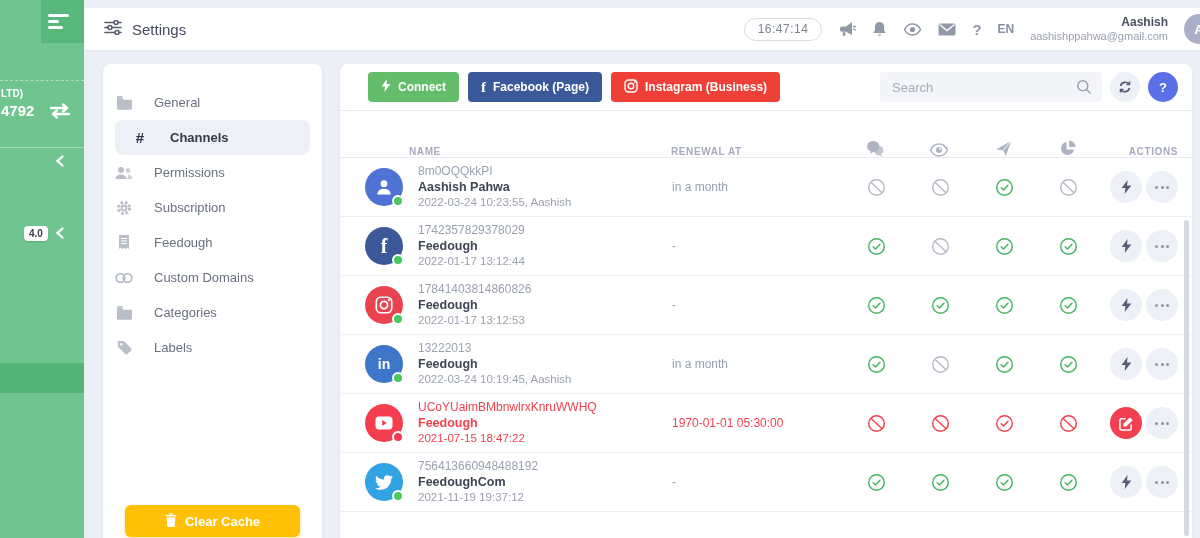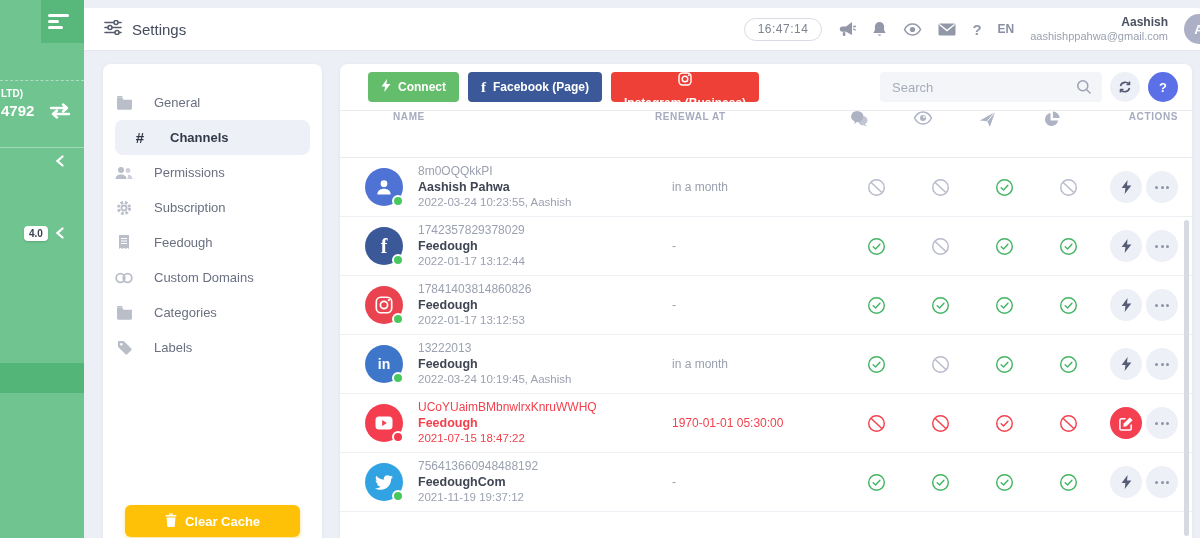--- a/index.html
+++ b/index.html
@@ -47,31 +47,31 @@
   .nav-item.active .nlbl { color:#333a4a; font-weight:bold; }
   .hash-glyph { font-size:15px; font-weight:bold; color:#2f3546; font-family:"Liberation Sans",sans-serif; }
   .clear-cache { position:absolute; left:22px; top:441px; width:175px; height:32px; background:#ffc107; border:none; border-radius:6px; color:#fff; font-size:13px; font-weight:bold; display:flex; align-items:center; justify-content:center; gap:8px; cursor:pointer; box-shadow:0 2px 4px rgba(255,193,7,.4); font-family:"Liberation Sans",sans-serif; }
 
   
   .main-card { position:absolute; left:340px; top:64px; width:852px; height:474px; background:#fff; border-radius:8px 8px 0 0; box-shadow:0 1px 4px rgba(40,50,80,.05); }
   .toolbar { height:47px; display:flex; align-items:center; padding:0 14px 0 28px; border-bottom:1px solid #e8eaf0; }
   .tb-btn { height:30px; border:none; border-radius:4px; color:#fff; font-size:12px; font-weight:bold; display:flex; align-items:center; gap:7px; padding:0 13px; margin-right:9px; cursor:pointer; font-family:"Liberation Sans",sans-serif; }
   .btn-connect { background:#63bd6a; }
   .btn-facebook { background:#3b5998; }
-  .btn-instagram { background:#ee4036;flex-direction:column; }
+  .btn-instagram { background:#ee4036; }
   .search-wrap { margin-left:auto; position:relative; }
   .search-input { width:222px; height:30px; background:#f3f5f9; border:none; border-radius:4px; padding:0 34px 0 12px; font-size:13px; color:#555c6b; outline:none; font-family:"Liberation Sans",sans-serif; }
   .search-input::placeholder { color:#a7acba; }
   .search-ic { position:absolute; right:10px; top:7px; color:#9ba1b2; }
   .round-btn { width:30px; height:30px; border-radius:50%; border:none; display:flex; align-items:center; justify-content:center; cursor:pointer; margin-left:8px; }
   .btn-refresh { background:#edf0f6; color:#565b74; }
   .btn-help { background:#5b6fe6; color:#fff; font-size:13px; font-weight:bold; font-family:"Liberation Sans",sans-serif; }
 
   
-  .thead { display:flex; align-items:flex-start; height:47px; padding:0 14px 0 8px; border-bottom:1px solid #e8eaf0; color:#a6abbe; }
+  .thead { display:flex; align-items:flex-end; height:47px; padding:0 14px 0 24px; border-bottom:1px solid #e8eaf0; color:#a6abbe; }
   .th-name { width:307px; padding-left:45px; font-size:10px; font-weight:bold; letter-spacing:.6px; }
   .th-renewal { width:172px; font-size:10px; font-weight:bold; letter-spacing:.6px; }
   .th-ic { width:64px; display:flex; justify-content:center; color:#aeb3c4; }
   .th-actions { margin-left:auto; font-size:10px; font-weight:bold; letter-spacing:.6px; }
   .row { display:flex; align-items:center; height:59px; padding:0 14px 0 25px; border-bottom:1px solid #edeff4; }
   .cell-avatar { width:53px; }
   .avatar { width:38px; height:38px; border-radius:50%; position:relative; display:flex; align-items:center; justify-content:center; color:#fff; }
   .av-user { background:#4e73d4; }
   .av-fb { background:#3b5998; font-size:20px; font-weight:bold; font-family:"Liberation Serif",serif; }
   .av-ig { background:#ea4350; }

